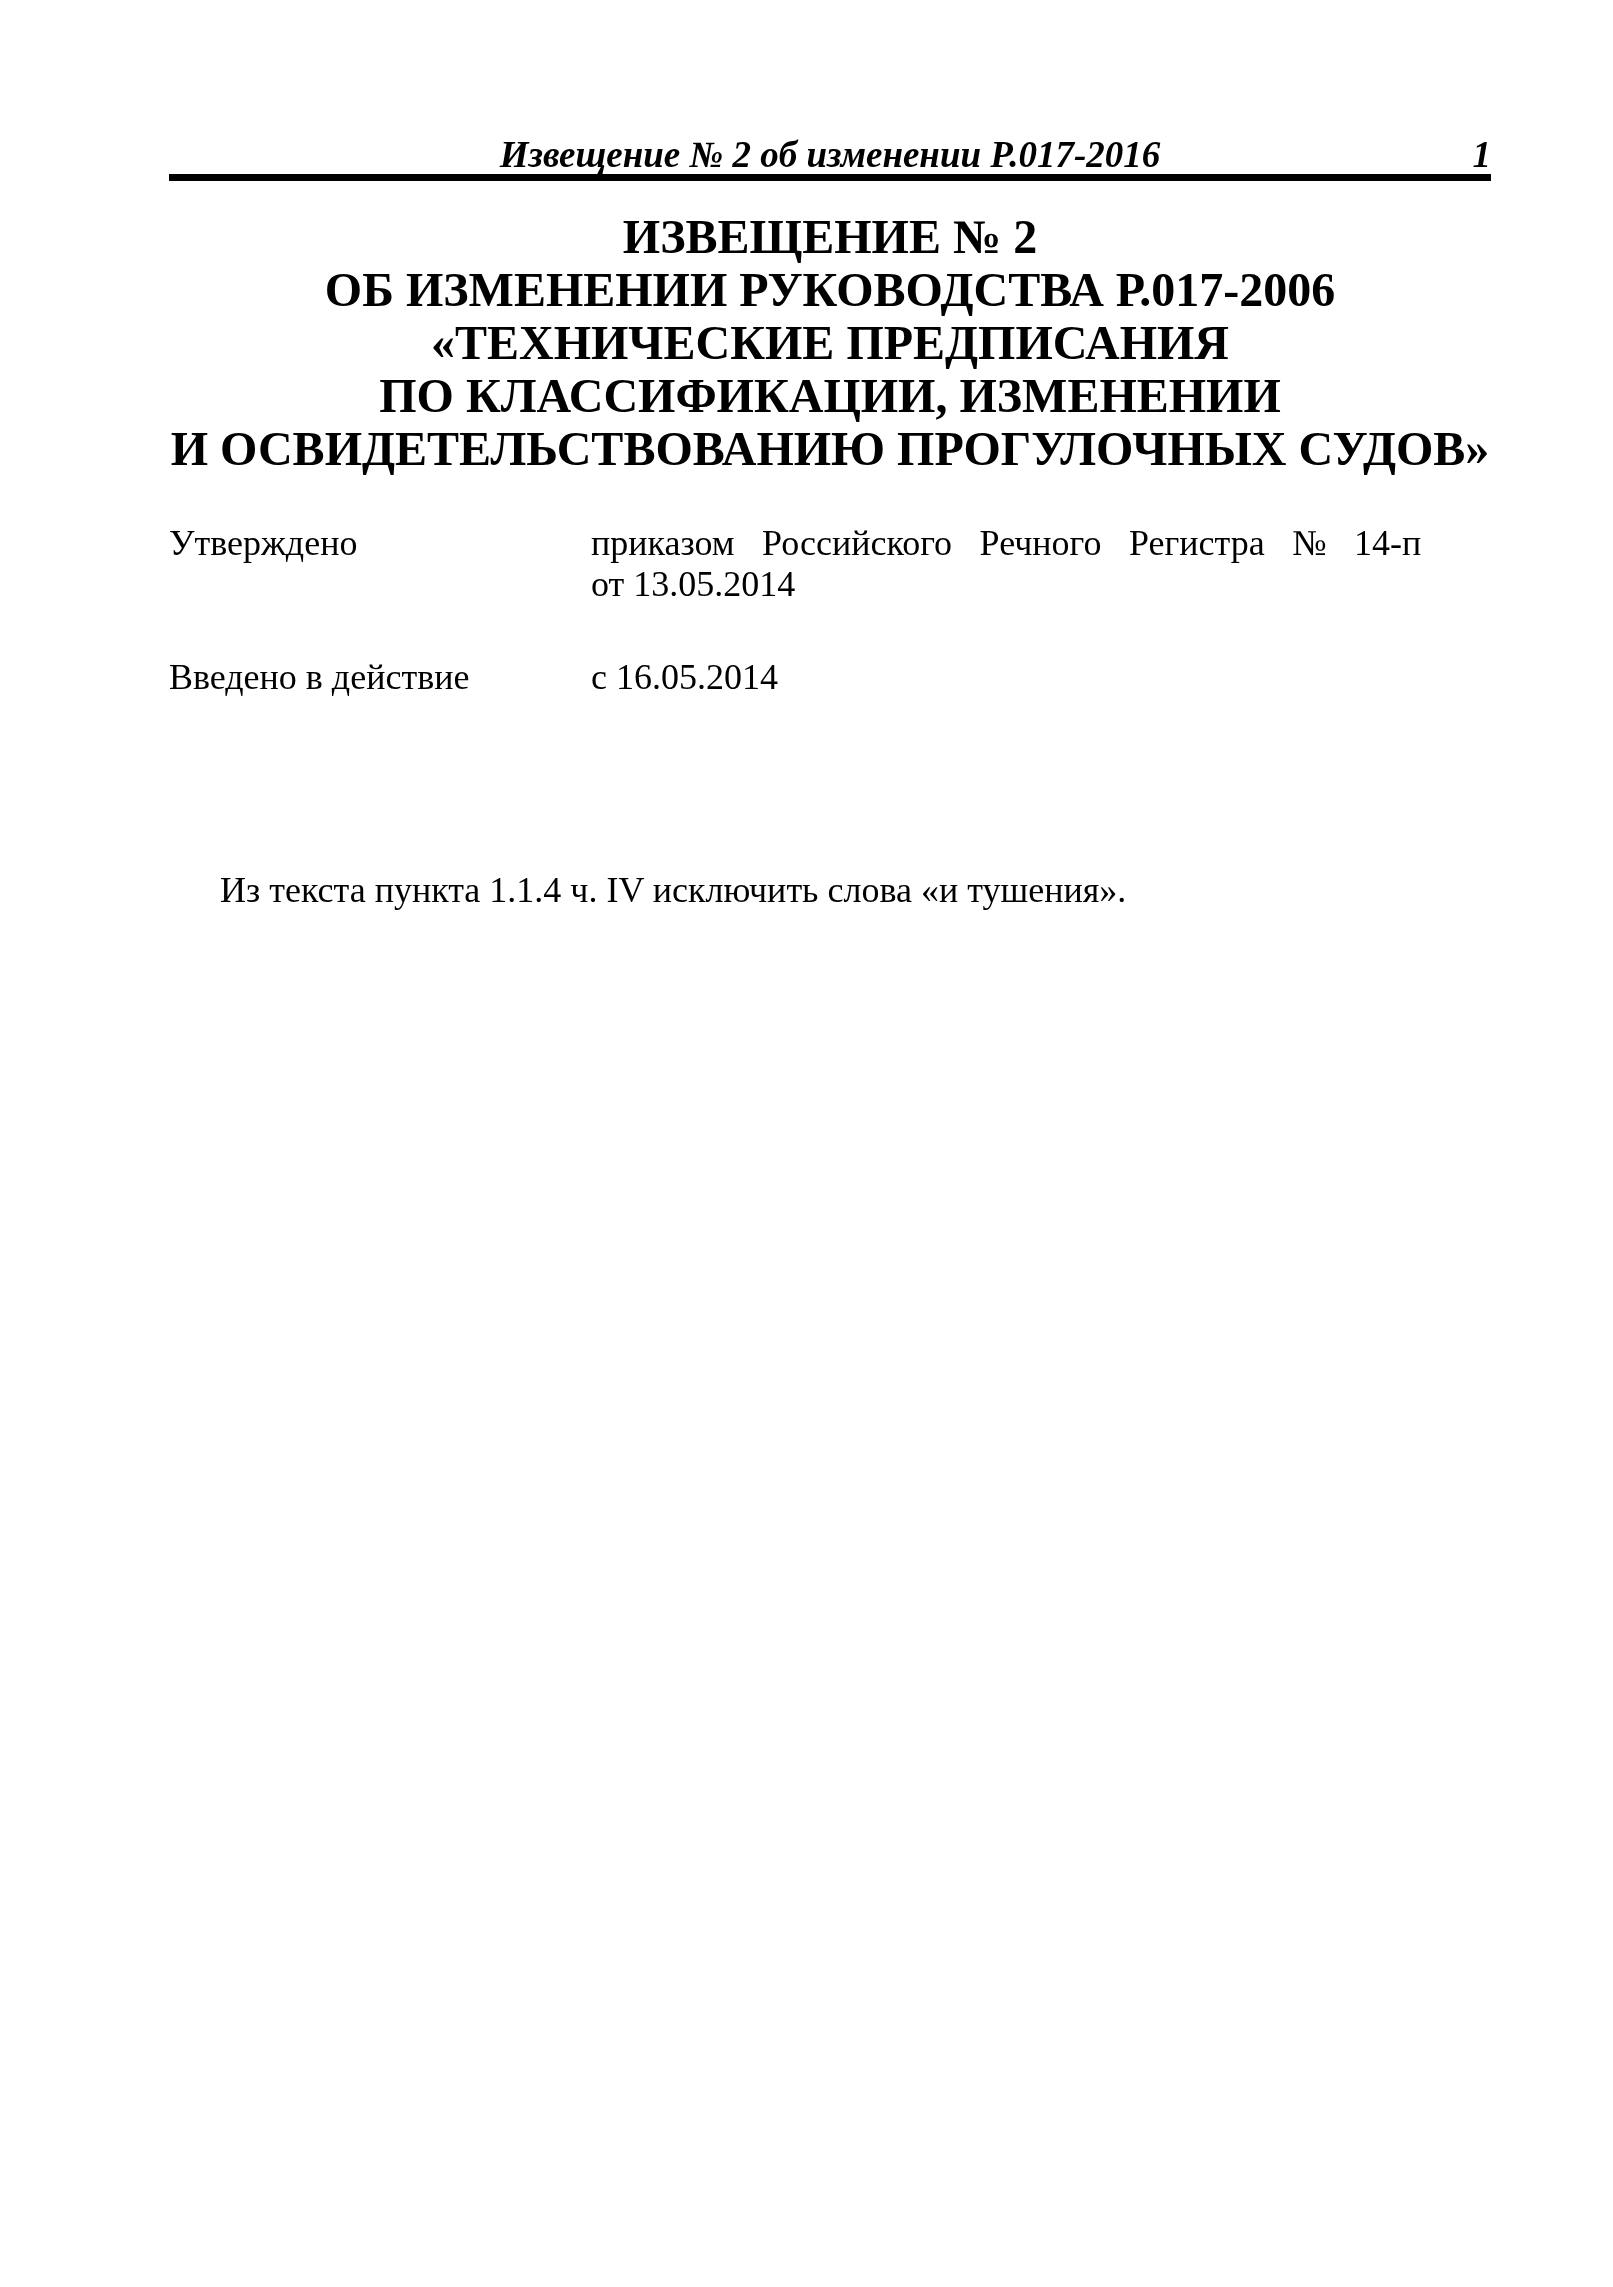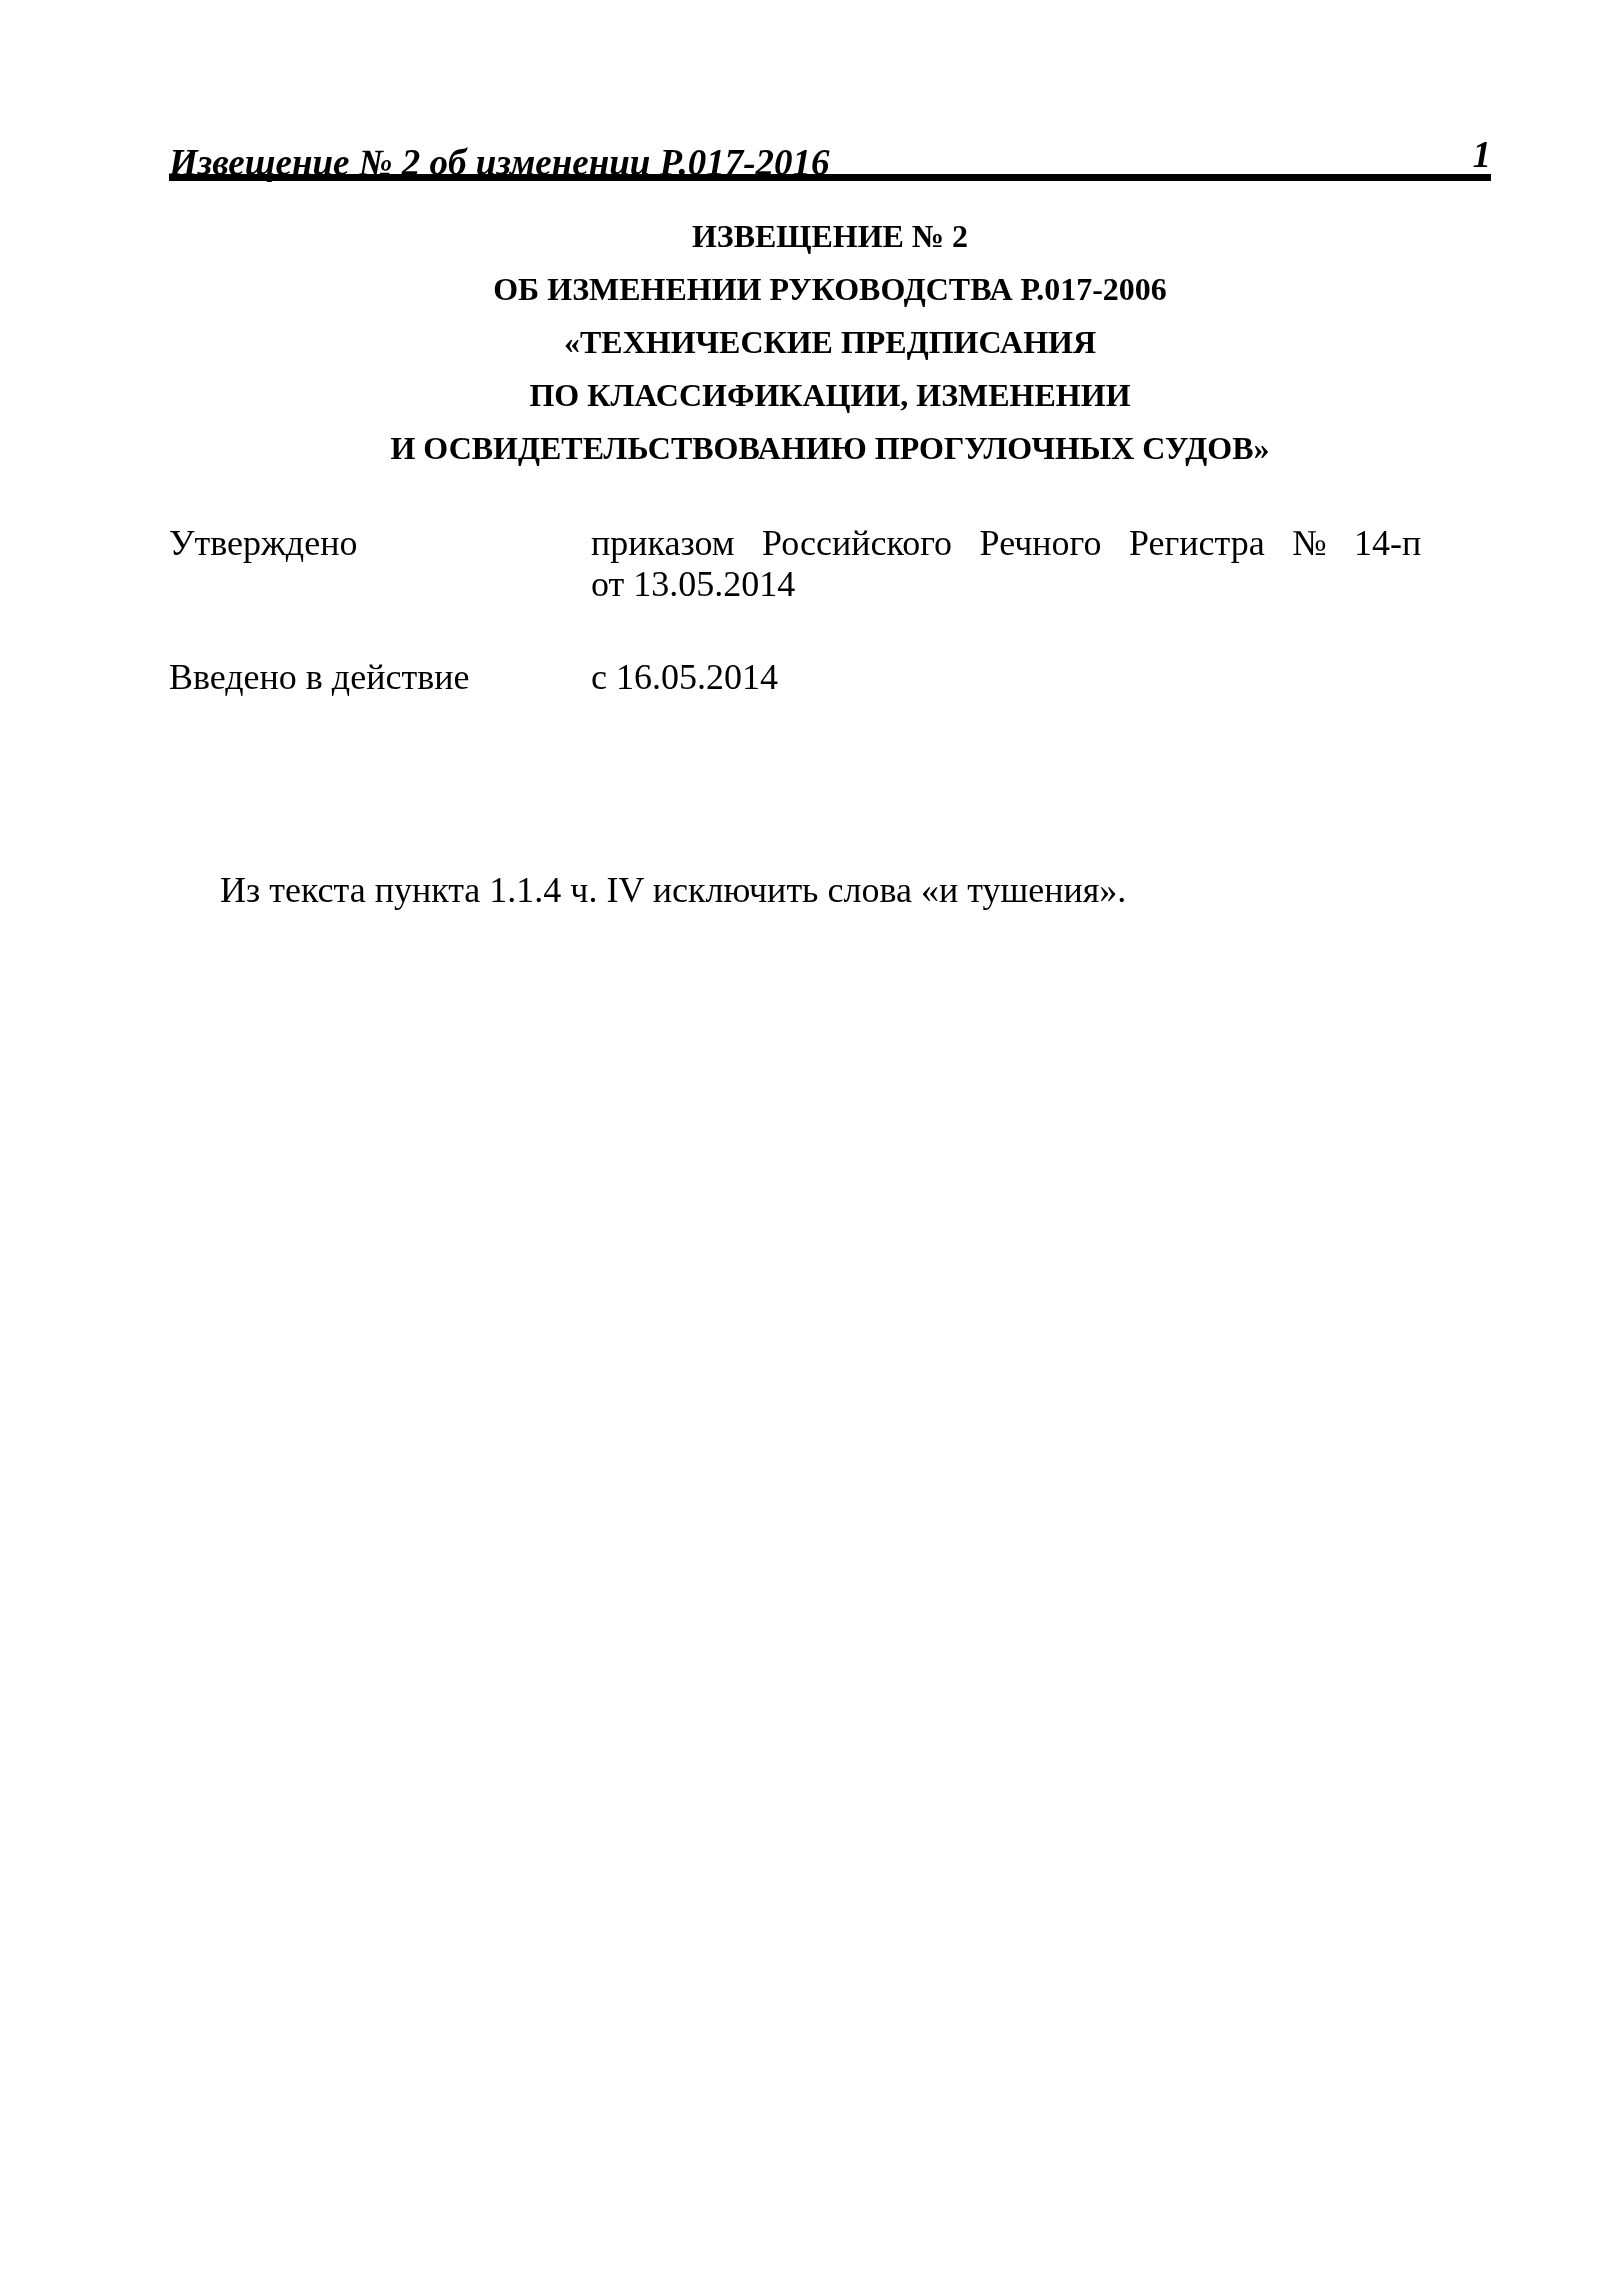--- a/index.html
+++ b/index.html
@@ -22,27 +22,26 @@
     left: 169px;
     top: 0;
     width: 1322px;
     height: 100%;
   }
   .running-title {
     position: absolute;
     top: 134px;
     left: 0;
     right: 0;
-    text-align: left;
+    text-align: center;
     font-style: italic;
     font-weight: bold;
     font-size: 37px;
     line-height: 41px;
     white-space: nowrap;
-    margin-top: 8px;
   }
   .page-number {
     position: absolute;
     top: 134px;
     right: 0;
     font-style: italic;
     font-weight: bold;
     font-size: 37px;
     line-height: 41px;
   }
@@ -54,21 +53,21 @@
     height: 6.5px;
     background: #000000;
   }
   .doc-title {
     position: absolute;
     top: 210px;
     left: 0;
     right: 0;
     text-align: center;
     font-weight: bold;
-    font-size: 32px;
+    font-size: 48px;
     line-height: 53px;
   }
   .doc-title .title-line {
     white-space: nowrap;
   }
   .approval-row {
     position: absolute;
     left: 0;
     right: 0;
     font-size: 36px;

